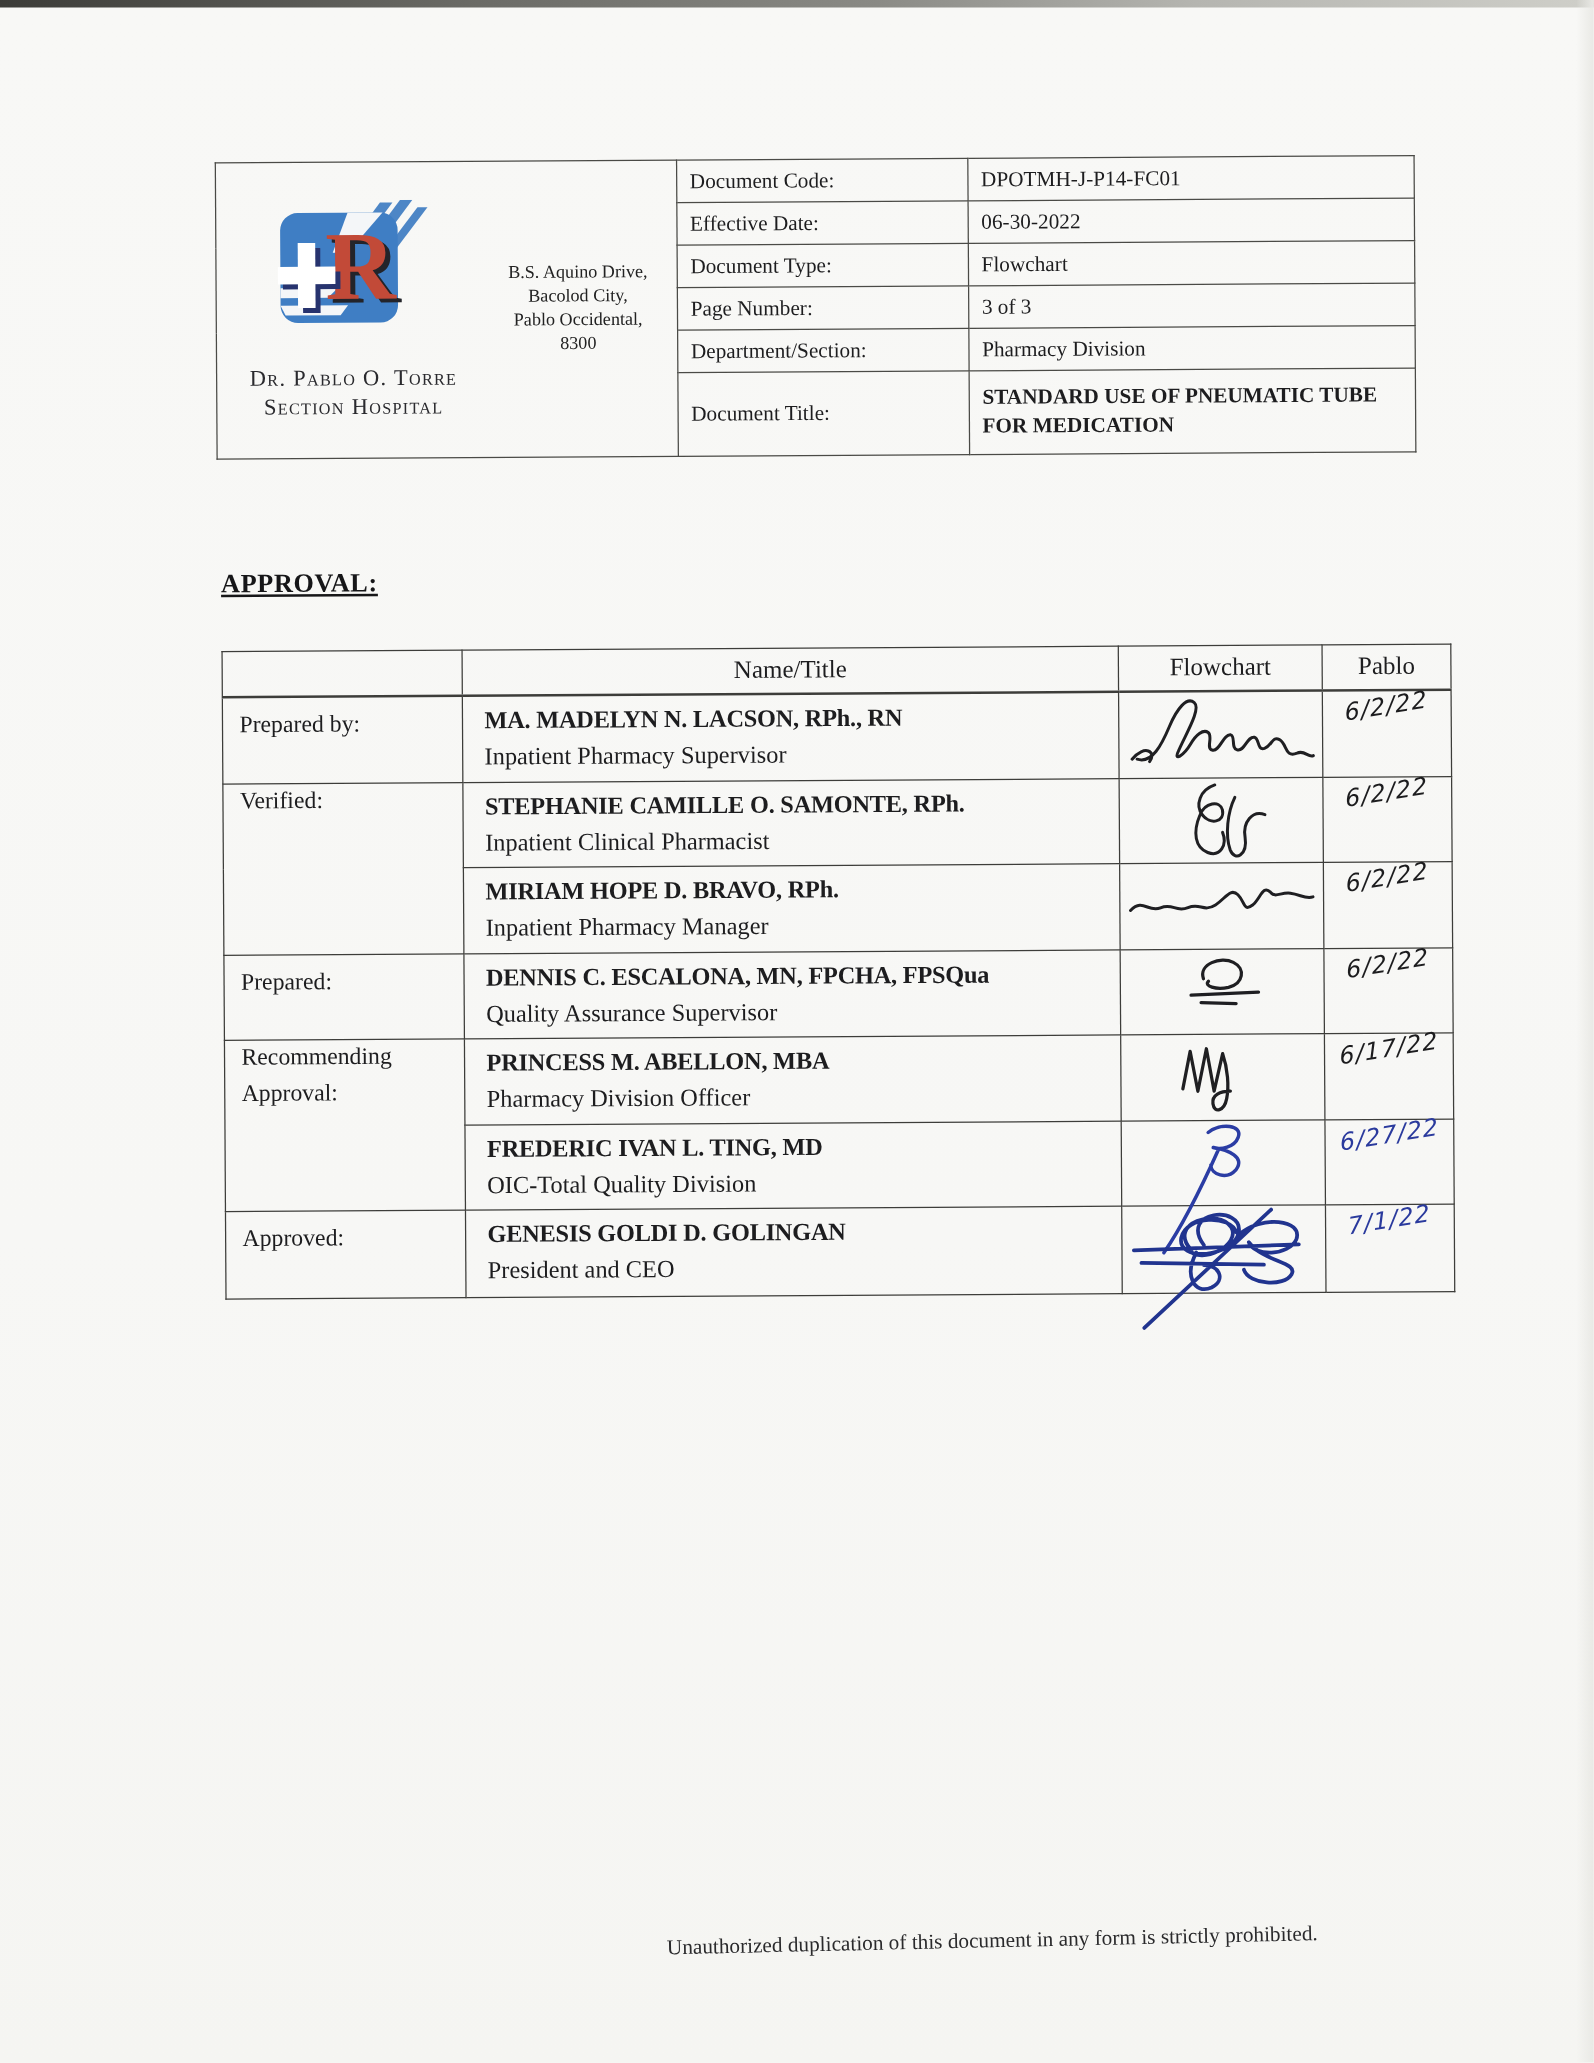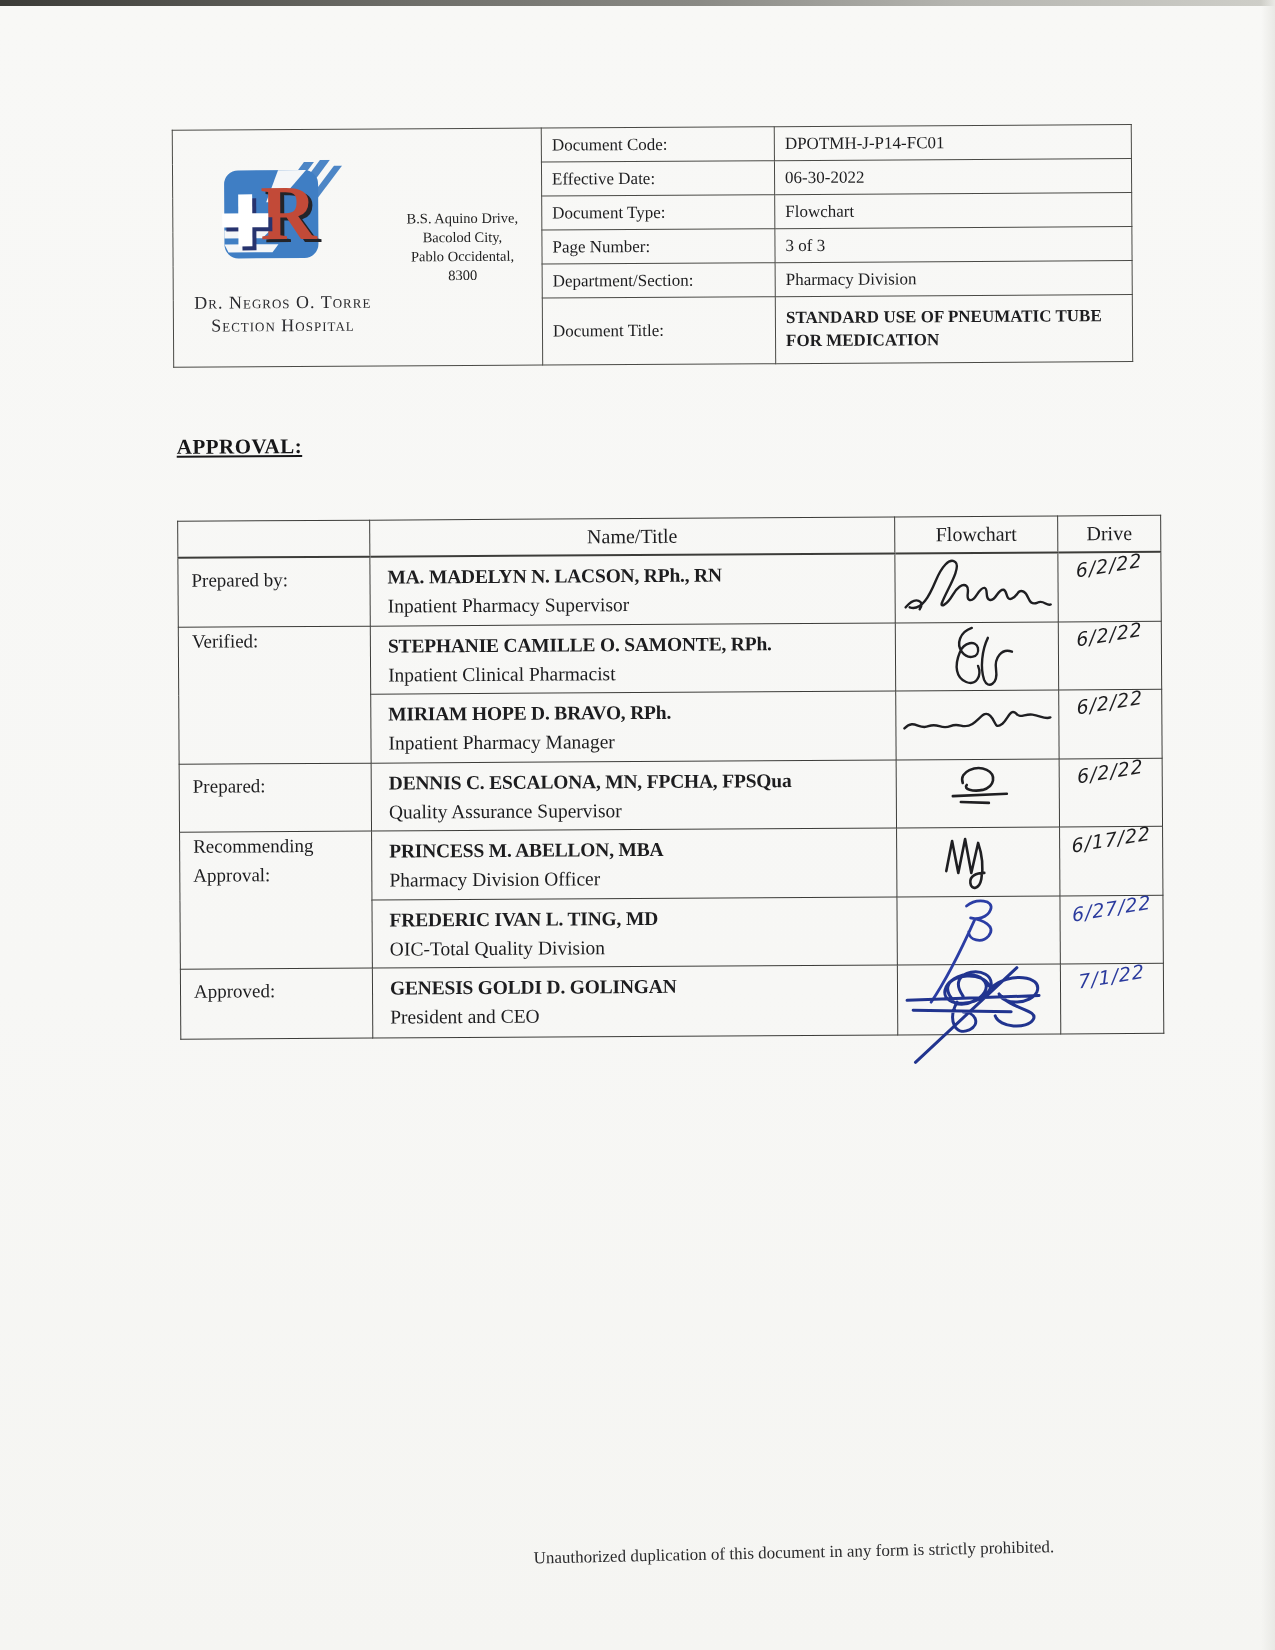--- a/index.html
+++ b/index.html
@@ -59,21 +59,21 @@
     margin-top:4px;
     white-space:nowrap;
   }
   .address{
     width:150px;text-align:center;
     font-size:14.5px;line-height:1.3;color:#222;
   }
 
   
   .approval-heading{
-    position:absolute;left:178px;top:432px;
+    position:absolute;left:178px;top:452px;
     font-size:21px;font-weight:bold;letter-spacing:.5px;
     text-decoration:underline;
     color:#161618;
     text-align:center;
   }
 
   
   .approval-table{
     position:absolute;left:178px;top:518px;
     border-collapse:collapse;table-layout:fixed;
@@ -161,21 +161,21 @@
                   <g fill="#27336e">
                     <rect x="24" y="38" width="14" height="52"></rect>
                     <rect x="8" y="57" width="46" height="14"></rect>
                   </g>
                   <g fill="#ffffff">
                     <rect x="20" y="34" width="14" height="52"></rect>
                     <rect x="4" y="53" width="46" height="14"></rect>
                   </g>
                 </svg>
                 <div class="hospital-name">
-                  <div>Dr. Negros O. Torre</div>
+                  <div>Dr. Pablo O. Torre</div>
                   <div>Section Hospital</div>
                 </div>
               </div>
               <div class="address">
                 <div>B.S. Aquino Drive,</div>
                 <div>Bacolod City,</div>
                 <div>Pablo Occidental,</div>
                 <div>8300</div>
               </div>
             </div>
@@ -213,21 +213,21 @@
         <col class="col-role">
           <col class="col-name">
           <col class="col-sig">
           <col class="col-date">
       </colgroup>
       <thead>
         <tr>
           <th></th>
           <th>Name/Title</th>
           <th>Flowchart</th>
-          <th>Drive</th>
+          <th>Pablo</th>
         </tr>
       </thead>
       <tbody>
 
         <tr style="height:66px;">
           <td class="role-cell">Prepared by:</td>
           <td class="name-cell">
             <div class="name-line">MA. MADELYN N. LACSON, RPh., RN</div>
             <div class="title-line">Inpatient Pharmacy Supervisor</div>
           </td>

